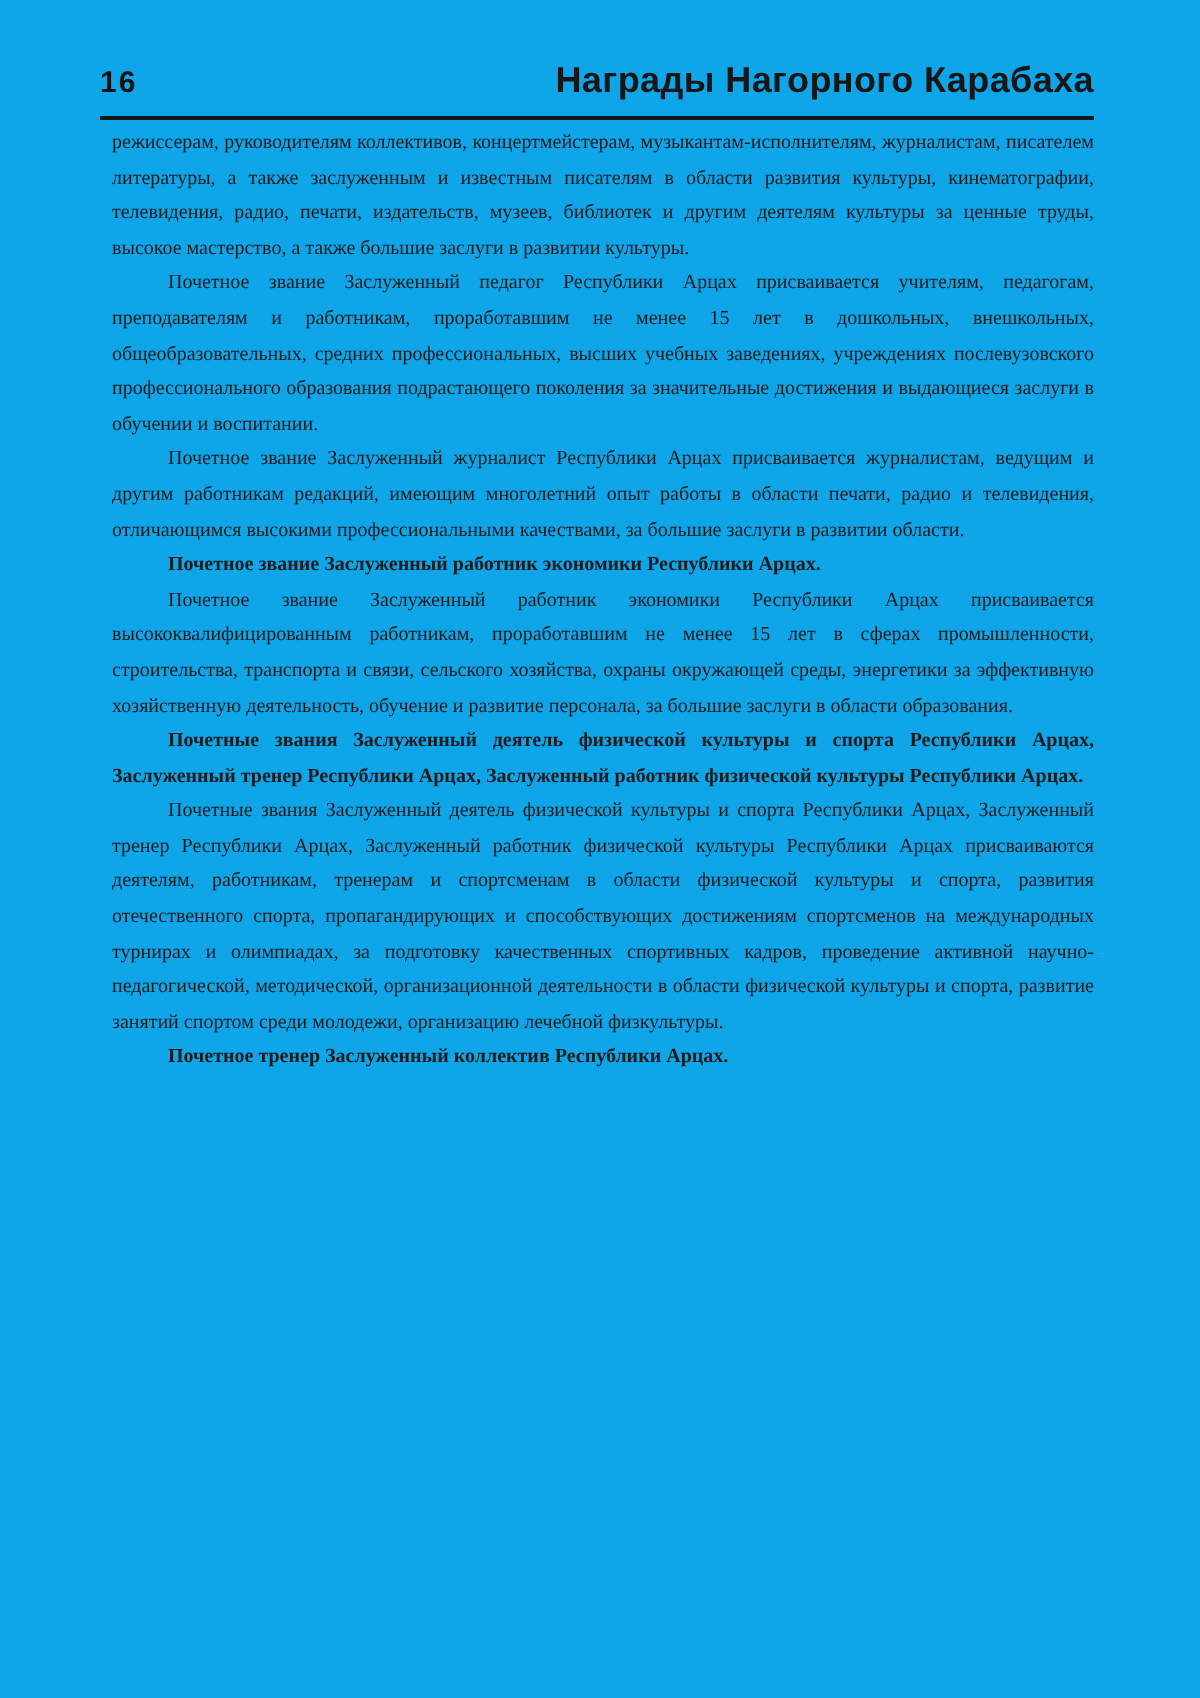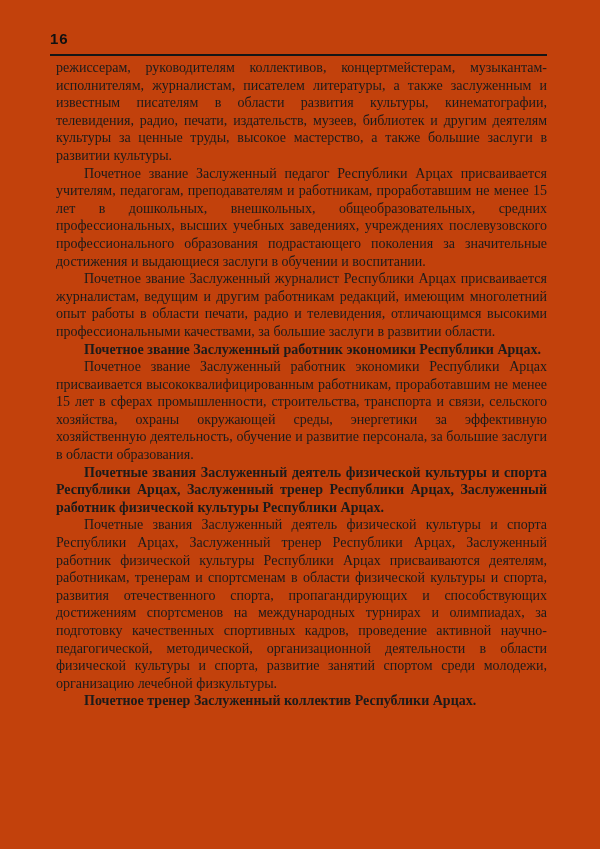--- a/index.html
+++ b/index.html
@@ -5,21 +5,21 @@
   html, body {
     margin: 0;
     padding: 0;
     background: #ffffff;
   }
   .page {
     position: relative;
     width: 600px;
     height: 849px;
     box-sizing: border-box;
-    background: #c2410c;
+    background: #0ea5e9;
     padding: 30px 53px 0 50px;
     overflow: hidden;
     color: #1f1f1f;
   }
   .page-header {
     display: flex;
     justify-content: space-between;
     align-items: baseline;
     border-bottom: 2.5px solid #161616;
     padding-bottom: 7px;
@@ -38,41 +38,42 @@
     letter-spacing: 0.2px;
     color: #161616;
     font-family: "Liberation Sans", sans-serif;
   }
   .page-body {
     margin-top: 3px;
     padding-left: 6px;
     padding-right: 0px;
     text-align: justify;
     font-family: "Liberation Serif", serif;
-    font-size: 14px;
+    font-size: 10px;
     line-height: 17.6px;
     color: #1b1b1b;
   }
   .para {
     margin: 0;
     text-indent: 28px;
   }
   .para.continuation {
     text-indent: 0;
   }
   .para.heading {
     font-weight: 700;
   }
 </style>
 </head>
 <body>
 
 <div class="page">
   <header class="page-header">
     <span class="page-number">16</span>
+    <span class="header-title">Награды Нагорного Карабаха</span>
   </header>
   <main class="page-body">
       <p class="para continuation">режиссерам, руководителям коллективов, концертмейстерам, музыкантам-исполнителям, журналистам, писателем литературы, а также заслуженным и известным писателям в области развития культуры, кинематографии, телевидения, радио, печати, издательств, музеев, библиотек и другим деятелям культуры за ценные труды, высокое мастерство, а также большие заслуги в развитии культуры.</p>
       <p class="para body">Почетное звание Заслуженный педагог Республики Арцах присваивается учителям, педагогам, преподавателям и работникам, проработавшим не менее 15 лет в дошкольных, внешкольных, общеобразовательных, средних профессиональных, высших учебных заведениях, учреждениях послевузовского профессионального образования подрастающего поколения за значительные достижения и выдающиеся заслуги в обучении и воспитании.</p>
       <p class="para body">Почетное звание Заслуженный журналист Республики Арцах присваивается журналистам, ведущим и другим работникам редакций, имеющим многолетний опыт работы в области печати, радио и телевидения, отличающимся высокими профессиональными качествами, за большие заслуги в развитии области.</p>
       <p class="para heading">Почетное звание Заслуженный работник экономики Республики Арцах.</p>
       <p class="para body">Почетное звание Заслуженный работник экономики Республики Арцах присваивается высококвалифицированным работникам, проработавшим не менее 15 лет в сферах промышленности, строительства, транспорта и связи, сельского хозяйства, охраны окружающей среды, энергетики за эффективную хозяйственную деятельность, обучение и развитие персонала, за большие заслуги в области образования.</p>
       <p class="para heading">Почетные звания Заслуженный деятель физической культуры и спорта Республики Арцах, Заслуженный тренер Республики Арцах, Заслуженный работник физической культуры Республики Арцах.</p>
       <p class="para body">Почетные звания Заслуженный деятель физической культуры и спорта Республики Арцах, Заслуженный тренер Республики Арцах, Заслуженный работник физической культуры Республики Арцах присваиваются деятелям, работникам, тренерам и спортсменам в области физической культуры и спорта, развития отечественного спорта, пропагандирующих и способствующих достижениям спортсменов на международных турнирах и олимпиадах, за подготовку качественных спортивных кадров, проведение активной научно-педагогической, методической, организационной деятельности в области физической культуры и спорта, развитие занятий спортом среди молодежи, организацию лечебной физкультуры.</p>
       <p class="para heading">Почетное тренер Заслуженный коллектив Республики Арцах.</p>

